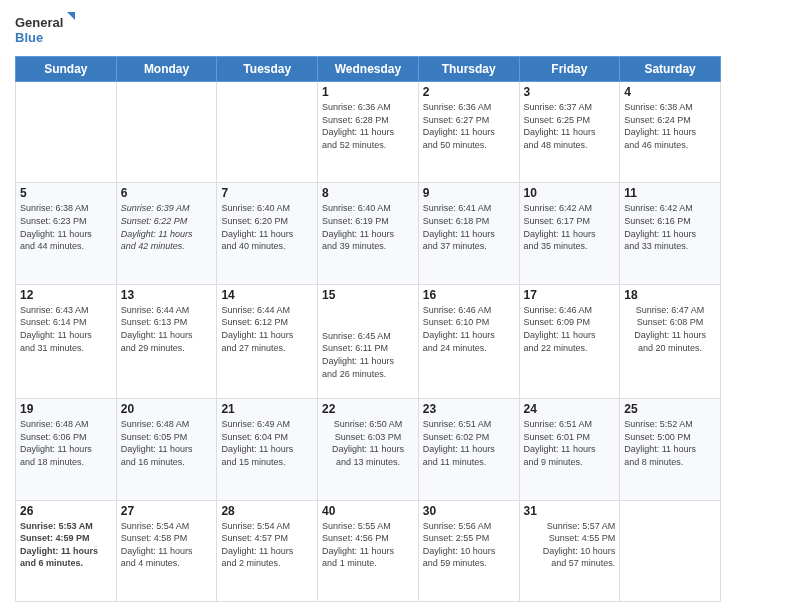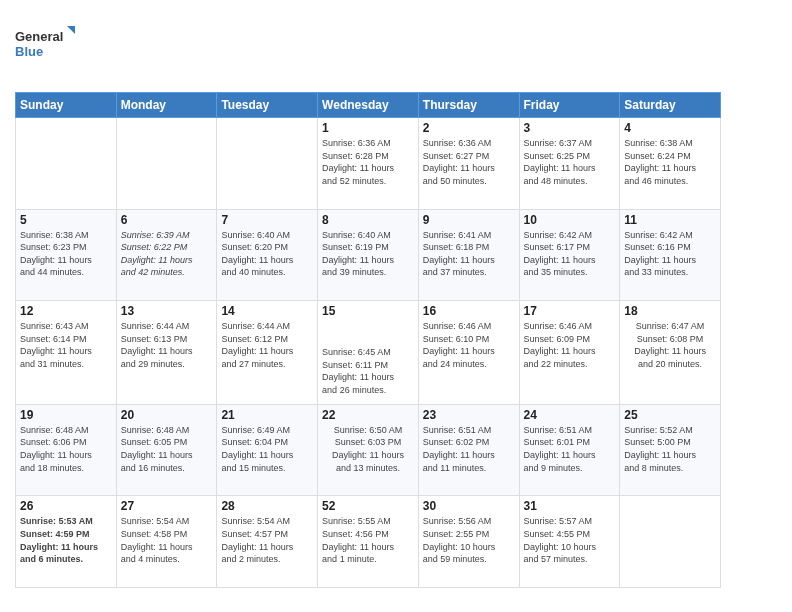--- a/index.html
+++ b/index.html
@@ -6,24 +6,23 @@
     body {
       width: 792px;
       height: 612px;
       font-family: Arial, sans-serif;
       background: #fff;
       overflow: hidden;
     }
     .page {
       width: 736px;
       height: 612px;
-      padding: 24px 15px;
+      padding: 10px 15px;
       display: flex;
       flex-direction: column;
-      gap: 22px;
     }
     .header {
       display: flex;
       justify-content: space-between;
       align-items: flex-start;
       margin-bottom: 6px;
     }
     .logo {
       display: flex;
       align-items: center;
@@ -47,21 +46,21 @@
       border-collapse: collapse;
       width: 100%;
       table-layout: fixed;
     }
     .calendar th {
       background: #3a7bbf;
       color: #fff;
       font-size: 12px;
       font-weight: bold;
       padding: 5px 4px;
-      text-align: left;
+      text-align: center;
       border: 1px solid #5a9bdf;
     }
     .calendar td {
       vertical-align: top;
       border: 1px solid #ddd;
       padding: 3px 4px;
       font-size: 9.5px;
       color: #333;
       height: 88px;
       background: #fff;
@@ -318,36 +317,36 @@
 and 4 minutes.</div>
           </td>
           <td>
             <span class="day-num">28</span>
             <div class="day-info" style="white-space: pre-line;">Sunrise: 5:54 AM
 Sunset: 4:57 PM
 Daylight: 11 hours
 and 2 minutes.</div>
           </td>
           <td>
-            <span class="day-num">52</span>
+            <span class="day-num">40</span>
             <div class="day-info" style="white-space: pre-line;">Sunrise: 5:55 AM
 Sunset: 4:56 PM
 Daylight: 11 hours
 and 1 minute.</div>
           </td>
           <td>
             <span class="day-num">30</span>
             <div class="day-info" style="white-space: pre-line;">Sunrise: 5:56 AM
 Sunset: 2:55 PM
 Daylight: 10 hours
 and 59 minutes.</div>
           </td>
           <td>
             <span class="day-num">31</span>
-            <div class="day-info" style="white-space: pre-line;">Sunrise: 5:57 AM
+            <div class="day-info" style="white-space: pre-line; text-align: right;">Sunrise: 5:57 AM
 Sunset: 4:55 PM
 Daylight: 10 hours
 and 57 minutes.</div>
           </td>
           <td class="empty"></td>
         </tr>
       </tbody>
   </table>
 </div>
 

